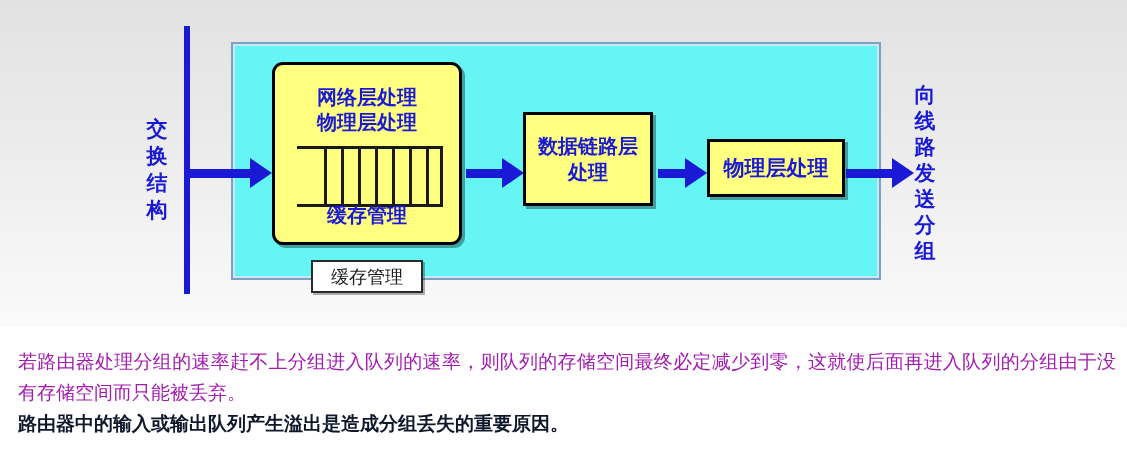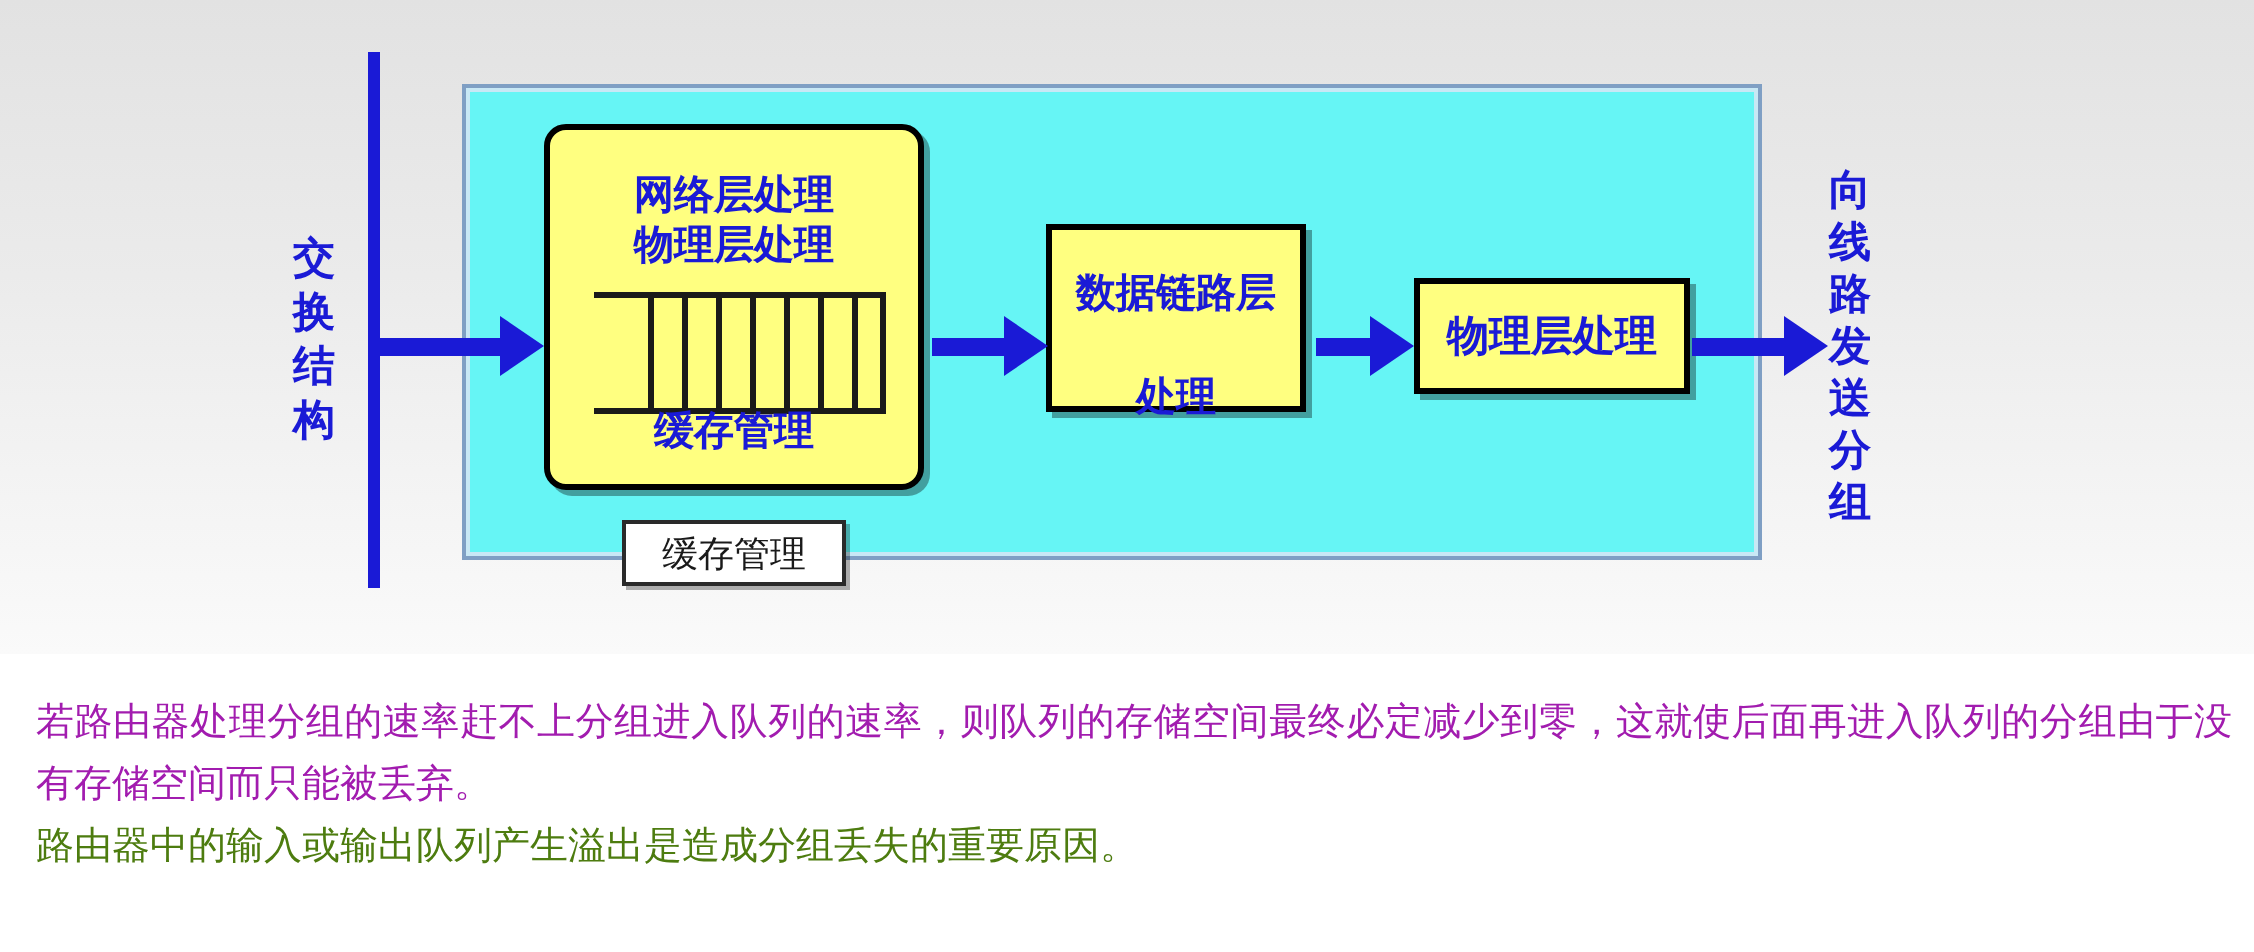--- a/index.html
+++ b/index.html
@@ -156,21 +156,21 @@
     top: 112px;
     width: 130px;
     height: 94px;
     font-size: 20px;
     line-height: 26px;
     display: flex;
     flex-direction: column;
     align-items: center;
     justify-content: center;
   }
-  #box-datalink span { display: block; margin-top: 26px; }
+  #box-datalink span { display: block; }
 
   #box-physical {
     left: 707px;
     top: 139px;
     width: 138px;
     height: 58px;
     font-size: 21px;
     display: flex;
     align-items: center;
     justify-content: center;
@@ -239,24 +239,24 @@
     font-family: "DejaVu Serif", serif;
     font-size: 19px;
     line-height: 31px;
     text-align: justify;
   }
   .para-red {
     position: absolute;
     left: 18px;
     top: 81px;
     width: 1098px;
-    color: #4d7c0f;
+    color: #0f172a;
     font-family: "DejaVu Serif", serif;
     font-size: 19px;
-    font-weight: normal;
+    font-weight: bold;
     line-height: 31px;
   }
   .watermark {
     position: absolute;
     right: 10px;
     bottom: 6px;
     color: #c3c3c3;
     font-family: "DejaVu Sans", sans-serif;
     font-size: 15px;
     white-space: nowrap;

